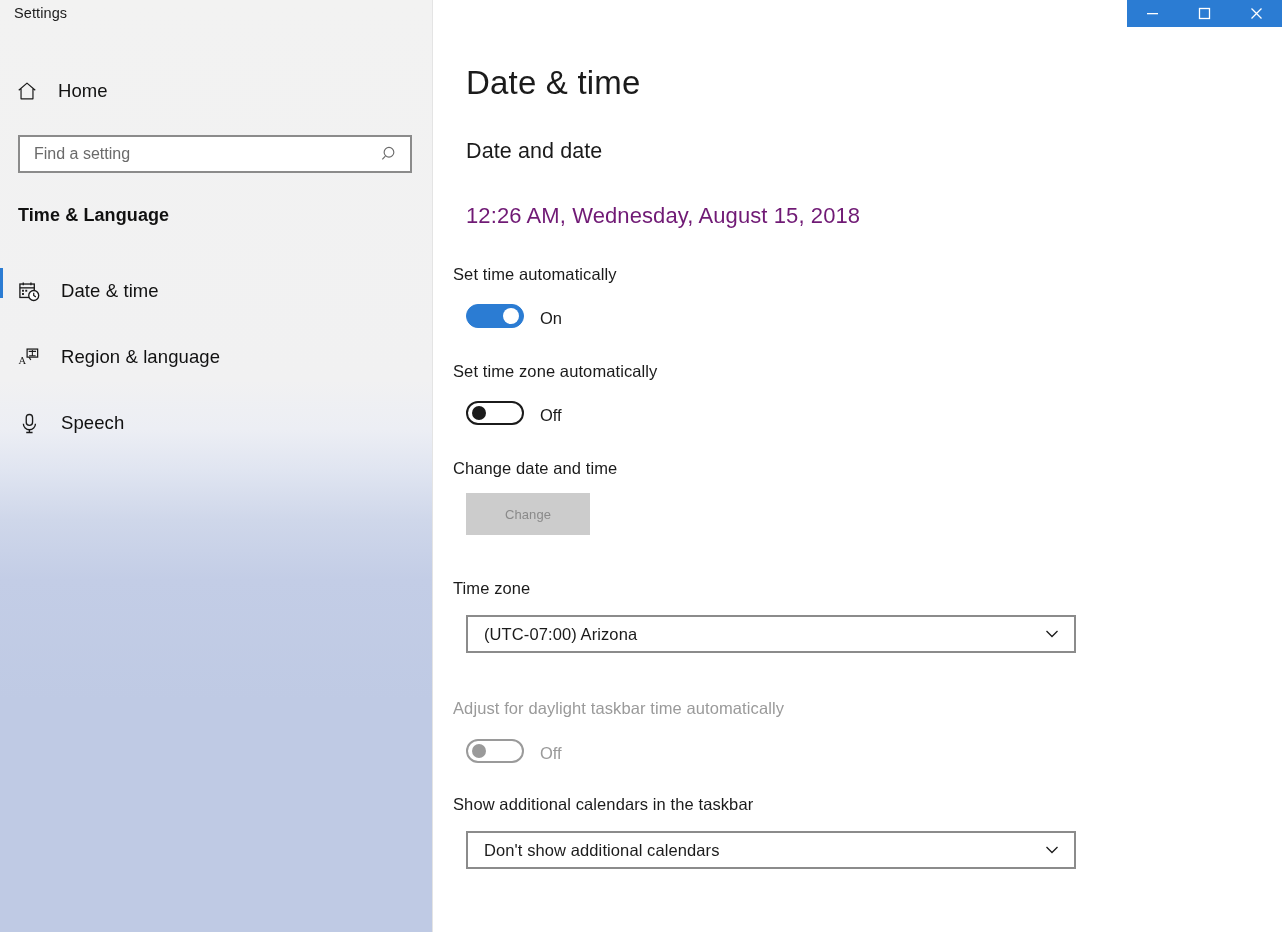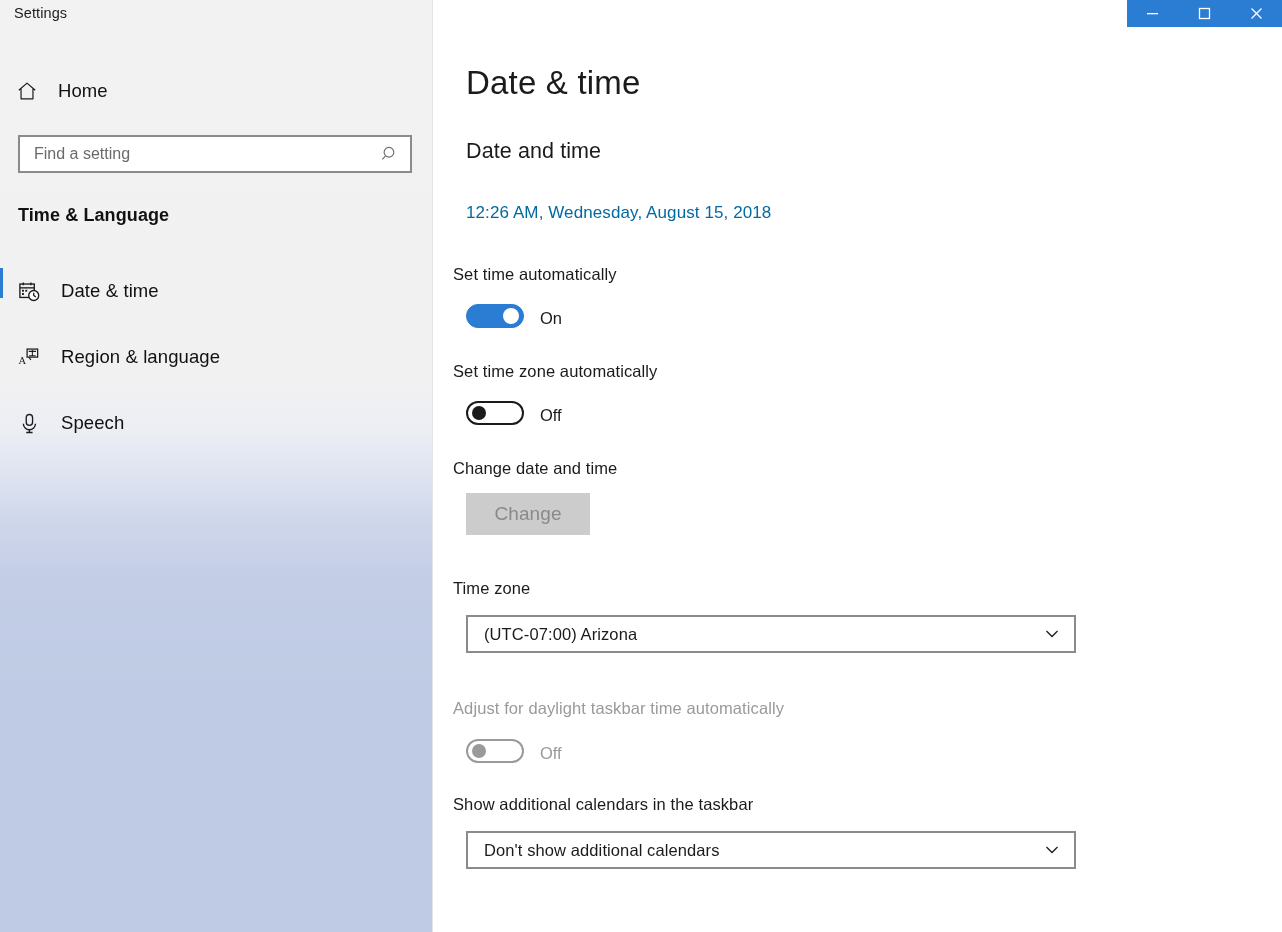--- a/index.html
+++ b/index.html
@@ -200,22 +200,22 @@
     top: 139px;
     font-size: 21.5px;
     font-weight: 400;
     color: #1b1b1b;
     letter-spacing: .1px;
   }
   .datetime-text {
     position: absolute;
     left: 33px;
     top: 203px;
-    font-size: 17px;
-    color: #0369a1;
+    font-size: 22px;
+    color: #701a75;
     letter-spacing: .1px;
   }
 
   .field-label {
     position: absolute;
     left: 20px;
     font-size: 16.5px;
     color: #1b1b1b;
     letter-spacing: .1px;
   }
@@ -267,21 +267,21 @@
 
   .btn {
     position: absolute;
     left: 33px;
     width: 124px;
     height: 42px;
     border: none;
     background: #cccccc;
     color: #8a8a8a;
     font-family: "Liberation Sans", sans-serif;
-    font-size: 19px;
+    font-size: 13px;
     letter-spacing: .1px;
     cursor: default;
   }
 
   .combo {
     position: absolute;
     left: 33px;
     width: 610px;
     height: 38px;
     background: #ffffff;
@@ -397,21 +397,21 @@
         </span>
         <span class="nav-label">Speech</span>
       </div>
 
     </div>
   </div>
 
   <div class="content">
 
     <div class="page-title">Date &amp; time</div>
-    <div class="sub-head">Date and time</div>
+    <div class="sub-head">Date and date</div>
     <div class="datetime-text">12:26 AM, Wednesday, August 15, 2018</div>
 
     <div class="field-label" style="top:265px">Set time automatically</div>
     <div class="toggle-row" style="top:302px">
       <span class="toggle on">
         <span class="knob"></span>
       </span>
       <span class="toggle-state">On</span>
     </div>
 

